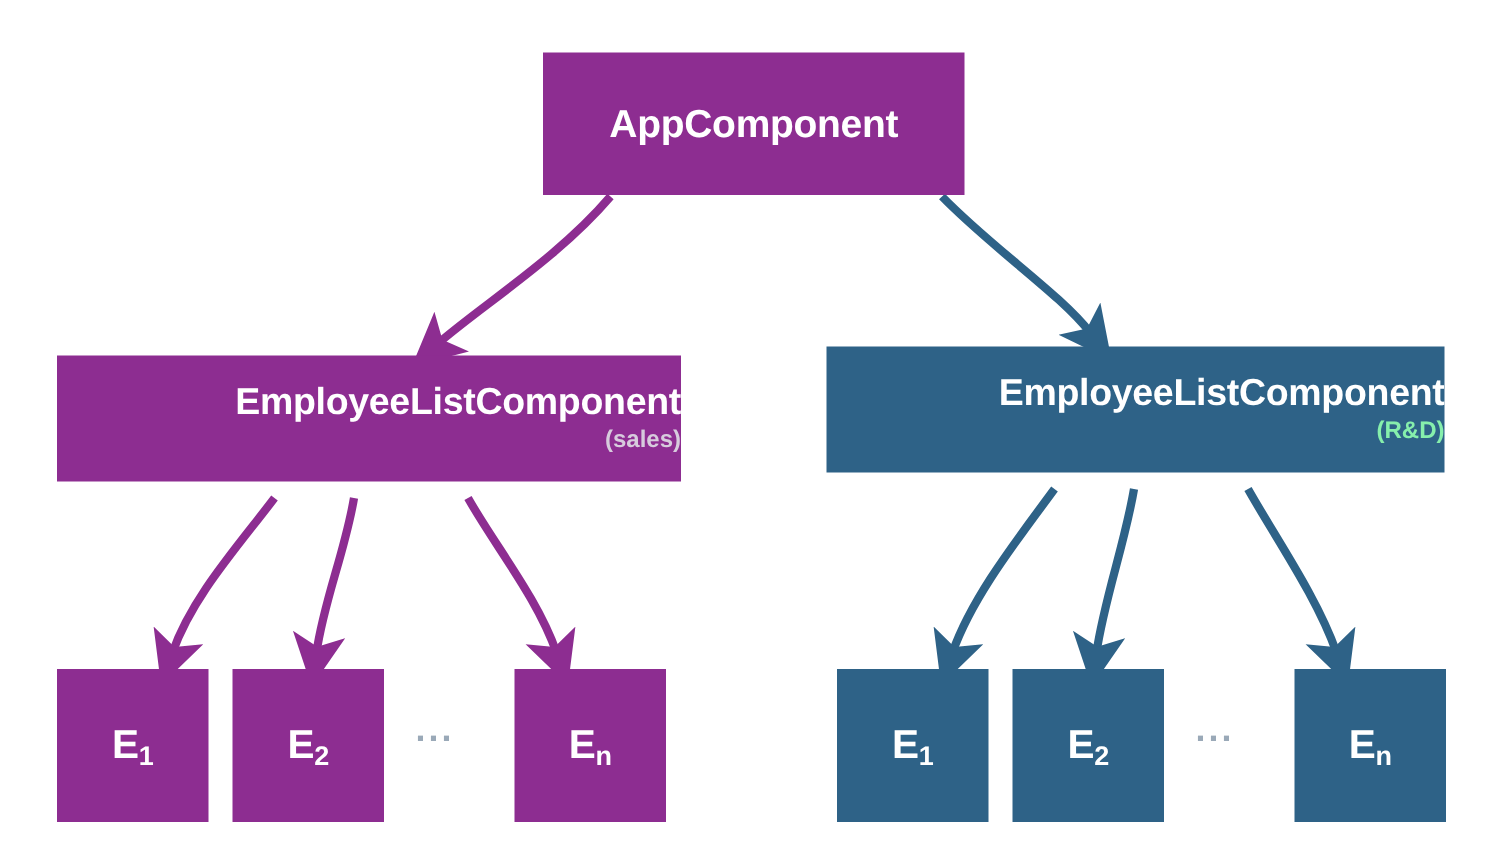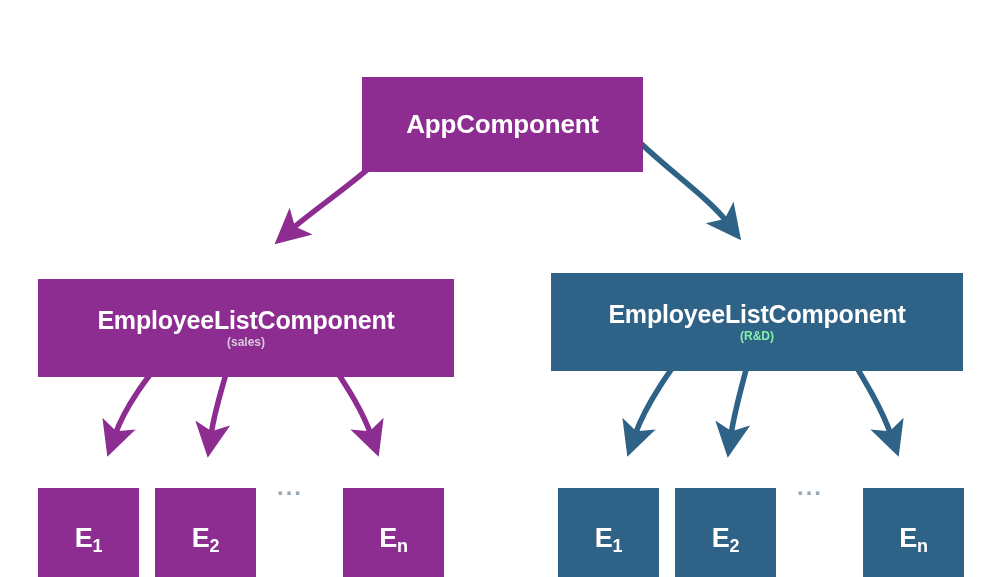--- a/index.html
+++ b/index.html
@@ -30,21 +30,20 @@
   .node {
     position: absolute;
     box-sizing: border-box;
     display: flex;
     flex-direction: column;
     align-items: center;
     justify-content: center;
     color: #ffffff;
     text-align: center;
     line-height: 1.1;
-    margin-top: 42px;
   }
   .node-title {
     font-weight: bold;
     letter-spacing: -0.2px;
     white-space: nowrap;
   }
   .node-sub {
     font-weight: bold;
     color: #d7cbdd;
     margin-top: 2px;
@@ -61,39 +60,40 @@
     width: 281px;
     height: 95px;
     background: #8d2d91;
   }
   #node-app .node-title {
     font-size: 26px;
   }
 
   
   .node-list {
-    height: 98px;
+    height: 84px;
+    align-items: flex-end;
   }
   #node-list-sales {
     left: 38px;
     top: 237px;
     width: 416px;
     background: #8d2d91;
   }
   #node-list-rd {
     left: 551px;
     top: 231px;
     width: 412px;
     background: #2e6287;
   }
   .node-list .node-title {
     font-size: 25px;
   }
   .node-list .node-sub {
-    font-size: 12px;
+    font-size: 16px;
   }
 
   
   .node-leaf {
     top: 446px;
     width: 101px;
     height: 102px;
   }
   .node-leaf .node-title {
     font-size: 27px;

